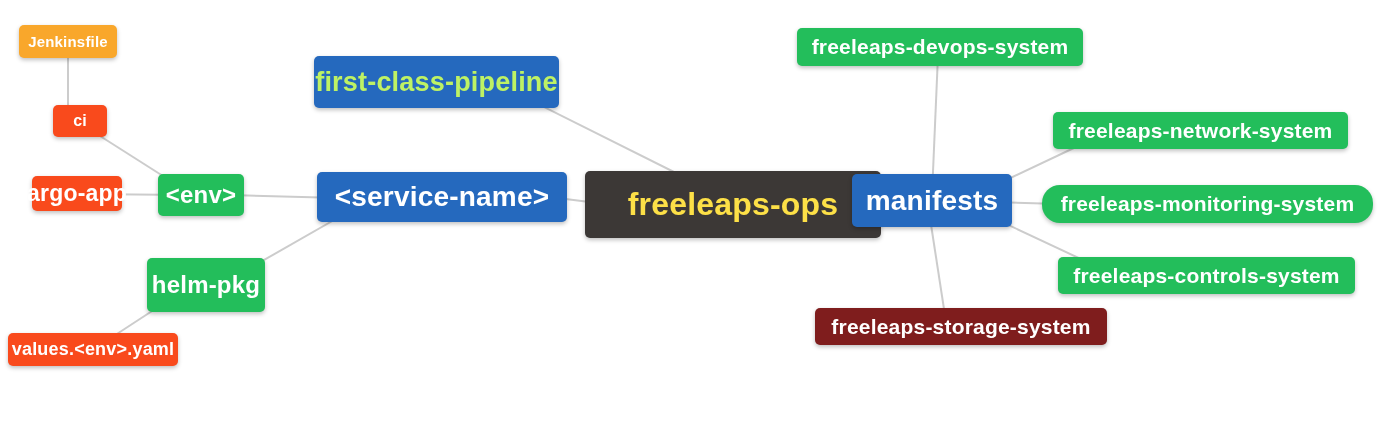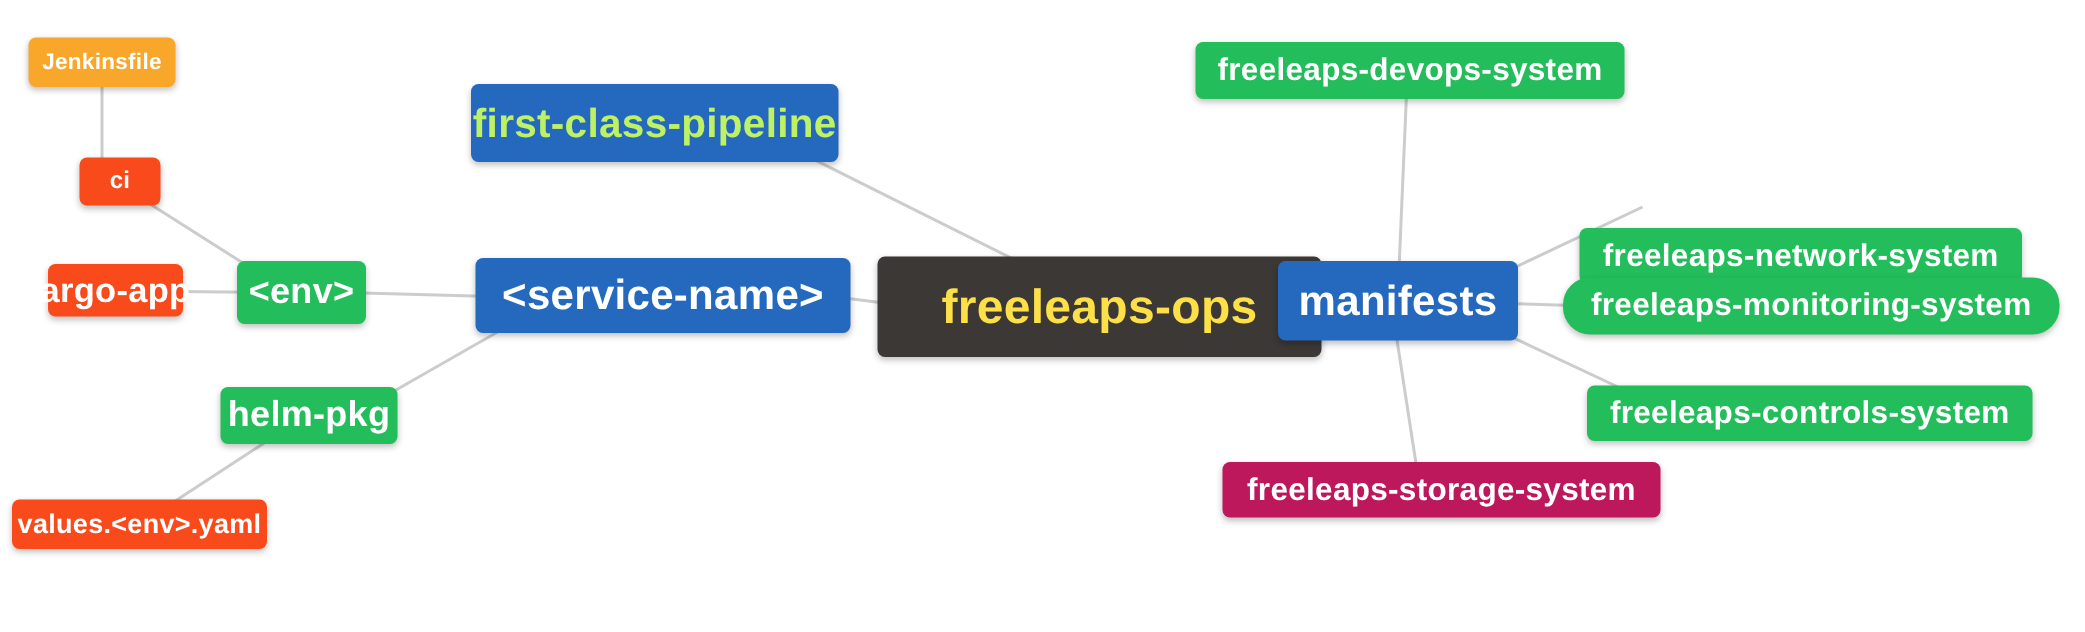--- a/index.html
+++ b/index.html
@@ -55,24 +55,24 @@
       <line x1="985" y1="190" x2="1095" y2="138" stroke="#CCCCCC" stroke-width="2"></line>
       <line x1="995" y1="202" x2="1060" y2="204" stroke="#CCCCCC" stroke-width="2"></line>
       <line x1="985" y1="214" x2="1100" y2="268" stroke="#CCCCCC" stroke-width="2"></line>
       <line x1="930" y1="218" x2="946" y2="322" stroke="#CCCCCC" stroke-width="2"></line>
     </svg>
 
 <div class="node" style="left: 19px; top: 25px; width: 98px; height: 33px; font-size: 15px; background: rgb(249, 167, 43); color: rgb(255, 255, 255);">Jenkinsfile</div>
     <div class="node" style="left: 53px; top: 105px; width: 54px; height: 32px; font-size: 16px; background: rgb(249, 74, 28); color: rgb(255, 255, 255);">ci</div>
     <div class="node" style="left: 32px; top: 176px; width: 90px; height: 35px; font-size: 23px; background: rgb(249, 74, 28); color: rgb(255, 255, 255);">argo-app</div>
     <div class="node" style="left: 158px; top: 174px; width: 86px; height: 42px; font-size: 24px; background: rgb(35, 190, 91); color: rgb(255, 255, 255);">&lt;env&gt;</div>
-    <div class="node" style="left: 147px; top: 258px; width: 118px; height: 38px; font-size: 24px; background: rgb(35, 190, 91); color: rgb(255, 255, 255);">helm-pkg</div>
+    <div class="node" style="left: 147px; top: 258px; width: 118px; height: 54px; font-size: 24px; background: rgb(35, 190, 91); color: rgb(255, 255, 255);">helm-pkg</div>
     <div class="node" style="left: 8px; top: 333px; width: 170px; height: 33px; font-size: 18px; background: rgb(249, 74, 28); color: rgb(255, 255, 255);">values.&lt;env&gt;.yaml</div>
     <div class="node" style="left: 314px; top: 36px; width: 245px; height: 52px; font-size: 27px; background: rgb(37, 105, 190); color: #bef264; margin-top: 20px;">first-class-pipeline</div>
     <div class="node" style="left: 317px; top: 172px; width: 250px; height: 50px; font-size: 28px; background: rgb(37, 105, 190); color: rgb(255, 255, 255);">&lt;service-name&gt;</div>
     <div class="node" style="left: 585px; top: 171px; width: 296px; height: 67px; font-size: 32px; background: rgb(60, 56, 54); color: #fde047;">freeleaps-ops</div>
     <div class="node" style="left: 852px; top: 174px; width: 160px; height: 53px; font-size: 28px; background: rgb(37, 105, 190); color: rgb(255, 255, 255);">manifests</div>
     <div class="node" style="left: 797px; top: 28px; width: 286px; height: 38px; font-size: 21px; background: rgb(35, 190, 91); color: rgb(255, 255, 255);">freeleaps-devops-system</div>
-    <div class="node" style="left: 1053px; top: 112px; width: 295px; height: 37px; font-size: 21px; background: rgb(35, 190, 91); color: rgb(255, 255, 255); margin-top: 40px;">freeleaps-network-system</div>
+    <div class="node" style="left: 1053px; top: 112px; width: 295px; height: 37px; font-size: 21px; background: rgb(35, 190, 91); color: rgb(255, 255, 255);">freeleaps-network-system</div>
     <div class="node" style="left: 1042px; top: 185px; width: 331px; height: 38px; font-size: 21px; background: rgb(35, 190, 91); color: rgb(255, 255, 255); border-radius: 18px;">freeleaps-monitoring-system</div>
     <div class="node" style="left: 1058px; top: 257px; width: 297px; height: 37px; font-size: 21px; background: rgb(35, 190, 91); color: rgb(255, 255, 255);">freeleaps-controls-system</div>
-    <div class="node" style="left: 815px; top: 308px; width: 292px; height: 37px; font-size: 21px; background: #be185d; color: rgb(255, 255, 255);">freeleaps-storage-system</div>
+    <div class="node" style="left: 815px; top: 308px; width: 292px; height: 37px; font-size: 21px; background: #7f1d1d; color: rgb(255, 255, 255);">freeleaps-storage-system</div>
   </div>
 
 </body></html>

